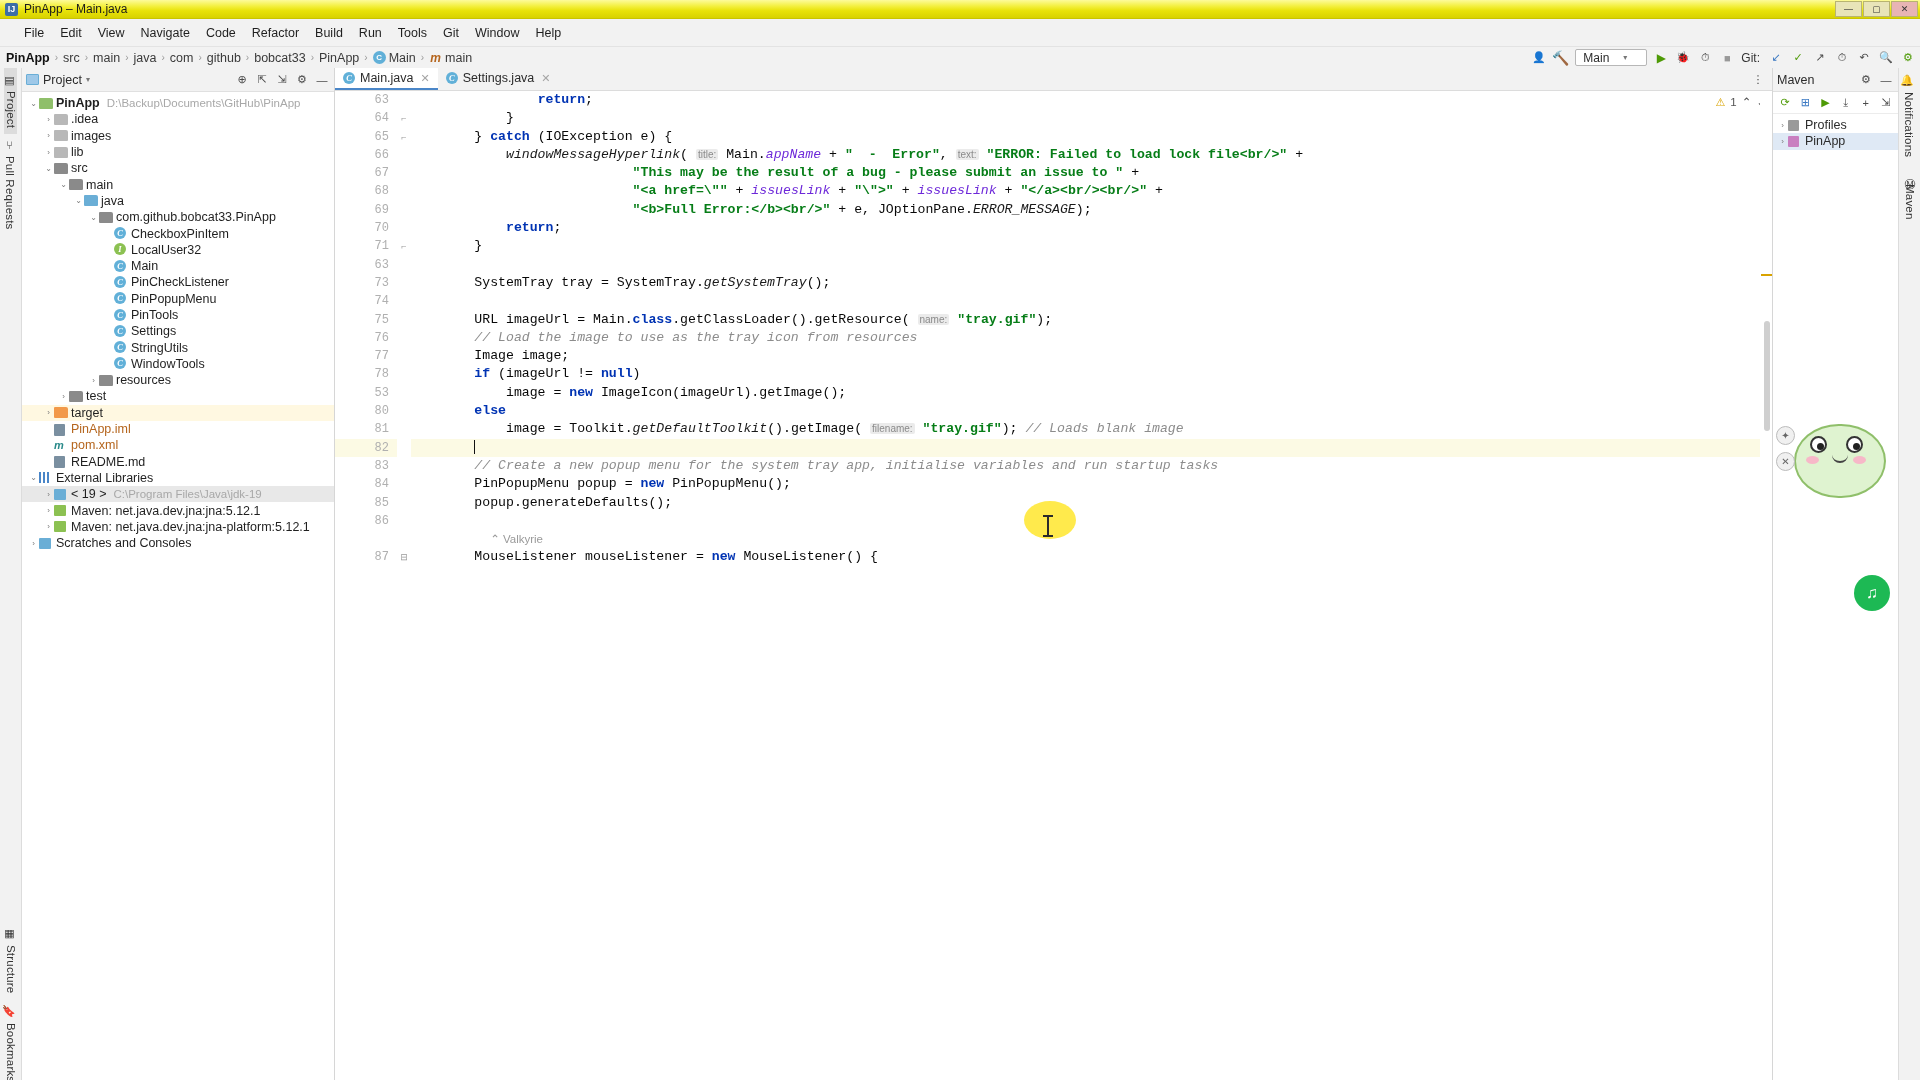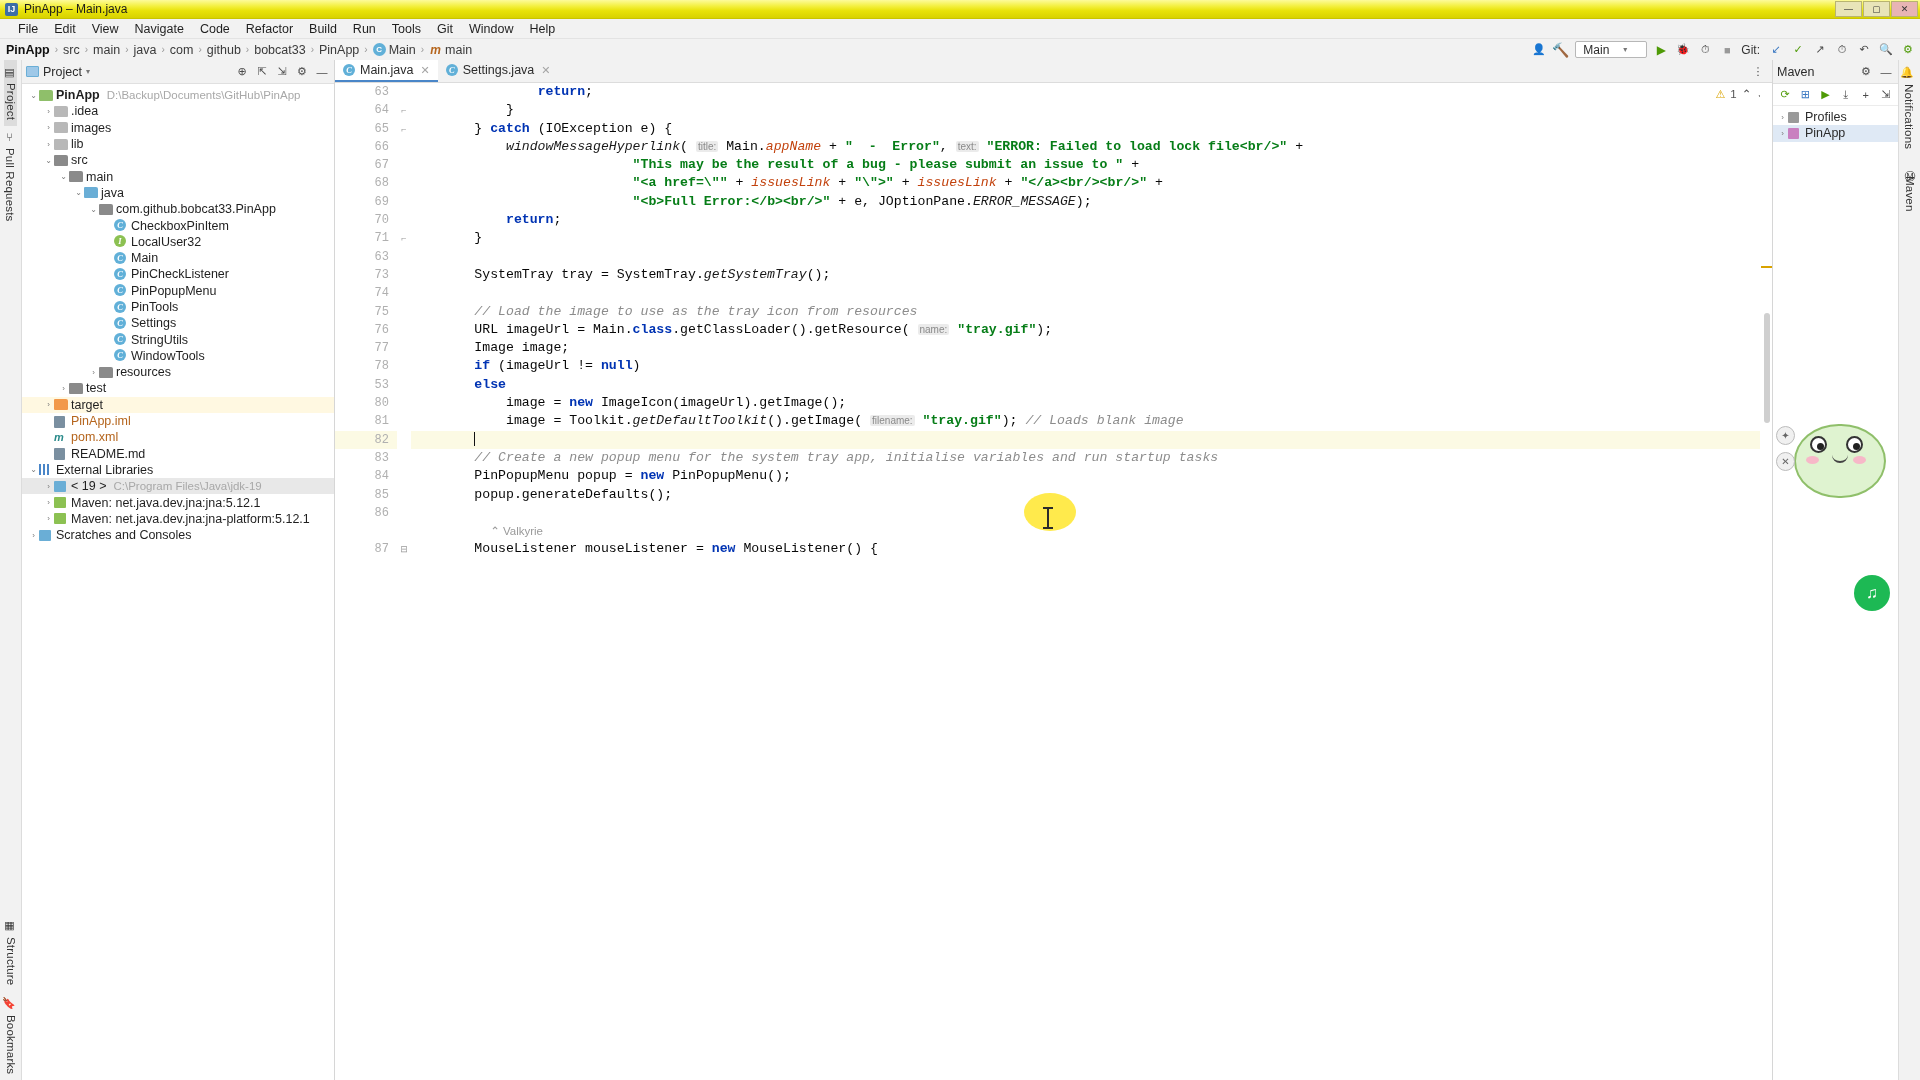--- a/index.html
+++ b/index.html
@@ -27,22 +27,22 @@
   #titlebar .title-text { font-size:12px; color:#1a1a1a; }
   #titlebar .wbtns { position:absolute; right:2px; top:1px; display:flex; gap:1px; }
   #titlebar .wbtn {
     width:27px;height:16px;background:#e8e4b8;border:1px solid #b8b470;
     display:flex;align-items:center;justify-content:center;font-size:9px;color:#333;
   }
   #titlebar .wbtn.close { background:#e8b4b4; }
 
   
   #menubar {
-    height:20px;background:#f2f2f2;display:flex;align-items:center;
-    padding-left:10px; border-bottom:1px solid #e3e3e3;
+    height:28px;background:#f2f2f2;display:flex;align-items:center;
+    padding-left:16px; border-bottom:1px solid #e3e3e3;
   }
   #menubar .mi { padding:1px 8px; font-size:12.5px; color:#1f1f1f; }
 
   
   #navbar {
     height:21px;background:#f2f2f2;display:flex;align-items:center;
     padding-left:6px; position:relative;
   }
   #navbar .crumb { display:flex;align-items:center;font-size:12.5px; color:#3a3a3a; }
   #navbar .crumb.bold { font-weight:bold; color:#121212; }
@@ -120,21 +120,21 @@
     color:#b0b0b0; font-family:"Liberation Mono", monospace; line-height:18.3px;
   }
   #foldcol { width:14px; flex:0 0 14px; background:#fff; position:relative; }
   #codecol { flex:1; position:relative; overflow:hidden; background:#fff; }
   .cl { height:18.3px; line-height:18.3px; font-family:"Liberation Mono", monospace; font-size:13.2px; white-space:pre; color:#080808; }
   .cl.hl { background:#fcfae4; }
 
   .kw  { color:#0033b3; font-weight:bold; }
   .str { color:#067d17; font-weight:bold; }
   .cmt { color:#8c8c8c; font-style:italic; }
-  .fld { color:#c2410c; font-style:italic;margin-top:20px; }
+  .fld { color:#6d28d9; font-style:italic;margin-top:20px; }
   .mth { color:#1a1a1a; font-style:italic; }
   .sta { color:#1a1a1a; font-style:italic; }
   .hint {
     background:#ebebeb; color:#8a8a8a; font-size:10px; padding:0 2px;
     border-radius:2px; font-family:"Liberation Sans",sans-serif; font-style:normal;
   }
   .annot { color:#9a9a9a; font-size:11.5px; font-family:"Liberation Sans",sans-serif; }
   .caret { display:inline-block;width:1px;height:14px;background:#111;vertical-align:-3px; }
 
   
@@ -595,26 +595,26 @@
             <div class="cl">        } <span class="kw">catch</span> (IOException e) {</div>
             <div class="cl">            <span class="mth">windowMessageHyperlink</span>( <span class="hint">title:</span> Main.<span class="fld">appName</span> + <span class="str">"  -  Error"</span>, <span class="hint">text:</span> <span class="str">"ERROR: Failed to load lock file&lt;br/&gt;"</span> +</div>
             <div class="cl">                            <span class="str">"This may be the result of a bug - please submit an issue to "</span> +</div>
             <div class="cl">                            <span class="str">"&lt;a href=\""</span> + <span class="fld">issuesLink</span> + <span class="str">"\"&gt;"</span> + <span class="fld">issuesLink</span> + <span class="str">"&lt;/a&gt;&lt;br/&gt;&lt;br/&gt;"</span> +</div>
             <div class="cl">                            <span class="str">"&lt;b&gt;Full Error:&lt;/b&gt;&lt;br/&gt;"</span> + e, JOptionPane.<span class="sta">ERROR_MESSAGE</span>);</div>
             <div class="cl">            <span class="kw">return</span>;</div>
             <div class="cl">        }</div>
             <div class="cl">&nbsp;</div>
             <div class="cl">        SystemTray tray = SystemTray.<span class="mth">getSystemTray</span>();</div>
             <div class="cl">&nbsp;</div>
+            <div class="cl">        URL imageUrl = Main.<span class="kw">class</span>.getClassLoader().getResource( <span class="hint">name:</span> <span class="str">"tray.gif"</span>);</div>
             <div class="cl">        <span class="cmt">// Load the image to use as the tray icon from resources</span></div>
-            <div class="cl">        URL imageUrl = Main.<span class="kw">class</span>.getClassLoader().getResource( <span class="hint">name:</span> <span class="str">"tray.gif"</span>);</div>
             <div class="cl">        Image image;</div>
             <div class="cl">        <span class="kw">if</span> (imageUrl != <span class="kw">null</span>)</div>
+            <div class="cl">            image = <span class="kw">new</span> ImageIcon(imageUrl).getImage();</div>
             <div class="cl">        <span class="kw">else</span></div>
-            <div class="cl">            image = <span class="kw">new</span> ImageIcon(imageUrl).getImage();</div>
             <div class="cl">            image = Toolkit.<span class="mth">getDefaultToolkit</span>().getImage( <span class="hint">filename:</span> <span class="str">"tray.gif"</span>); <span class="cmt">// Loads blank image</span></div>
             <div class="cl hl">        <span class="caret"></span></div>
             <div class="cl">        <span class="cmt">// Create a new popup menu for the system tray app, initialise variables and run startup tasks</span></div>
             <div class="cl">        PinPopupMenu popup = <span class="kw">new</span> PinPopupMenu();</div>
             <div class="cl">        popup.generateDefaults();</div>
             <div class="cl">&nbsp;</div>
             <div class="cl">          <span class="annot">⌃ Valkyrie</span></div>
             <div class="cl">        MouseListener mouseListener = <span class="kw">new</span> MouseListener() {</div>
           </div>
         <div id="cursor-blob"></div>

